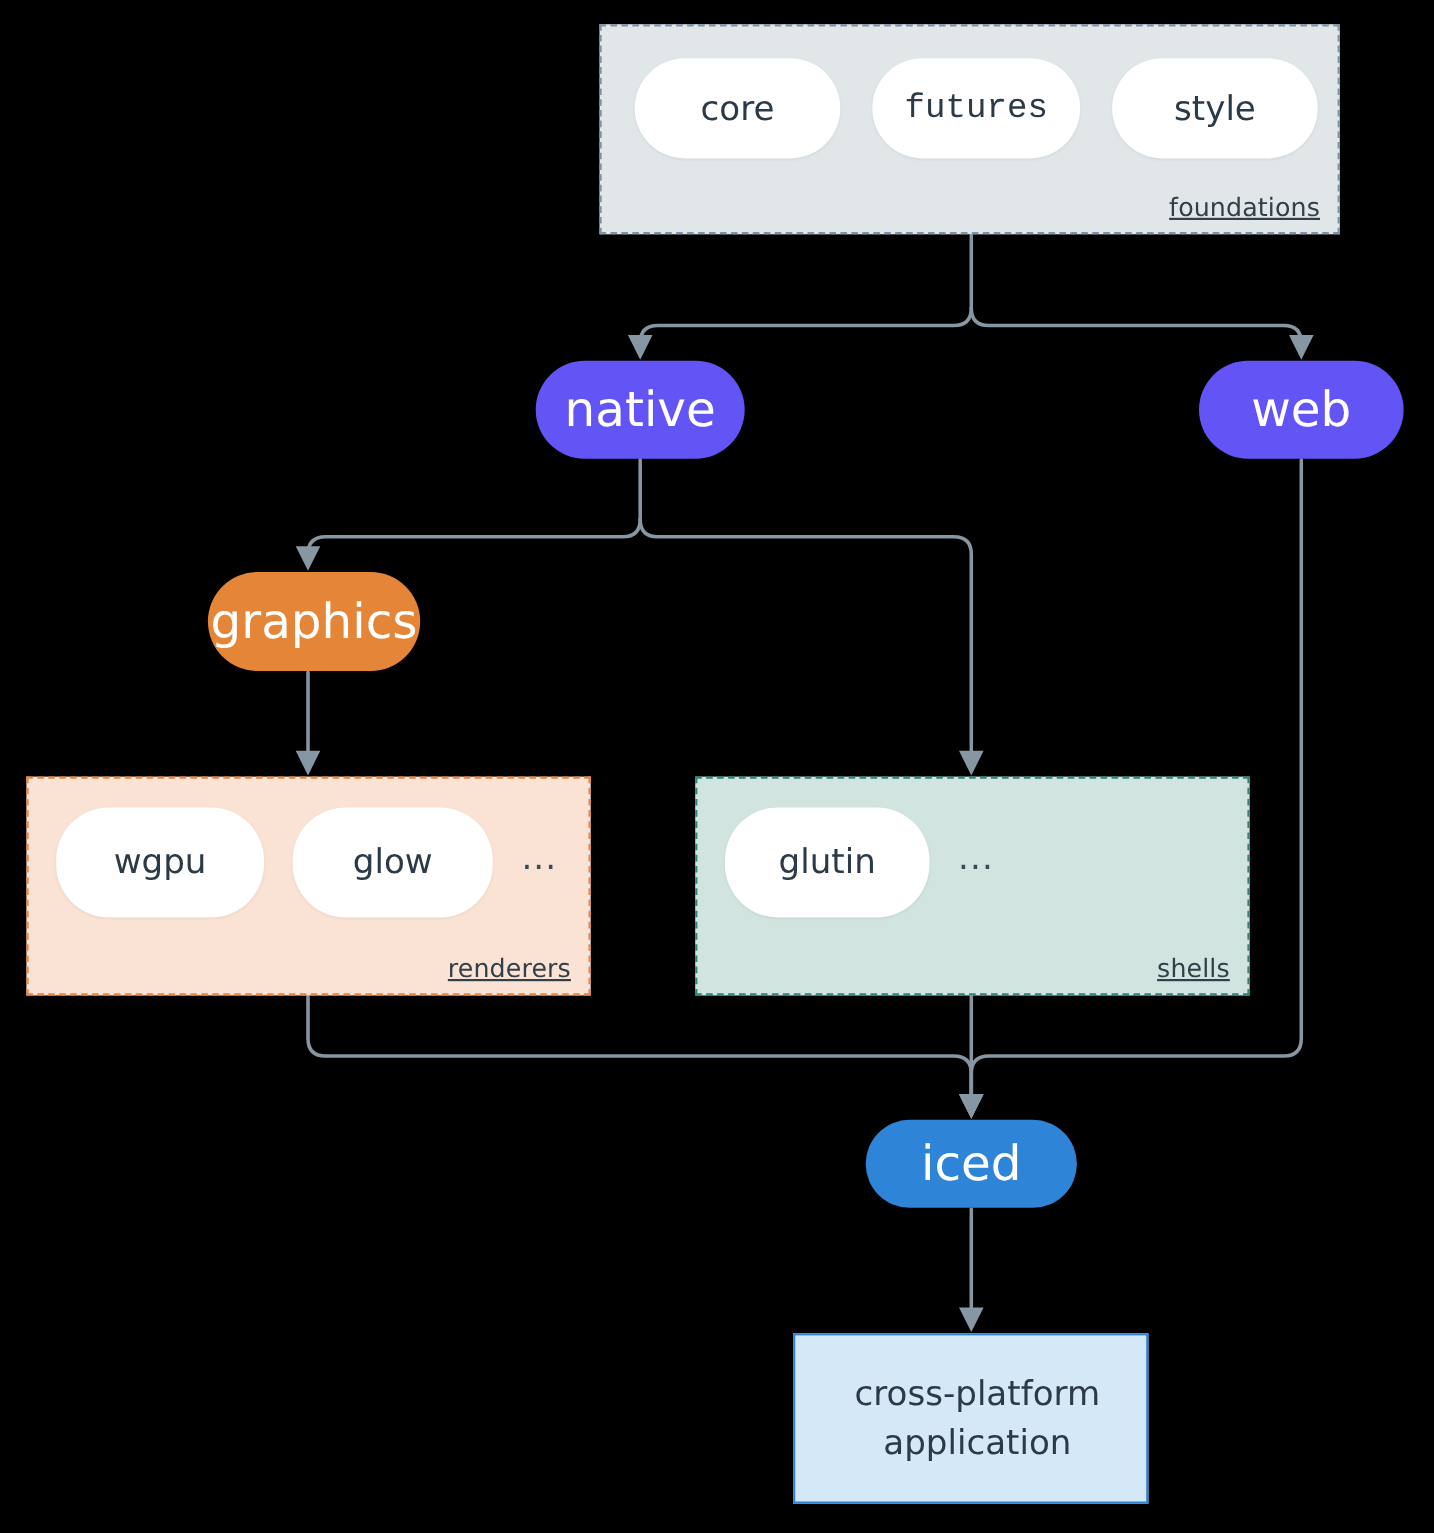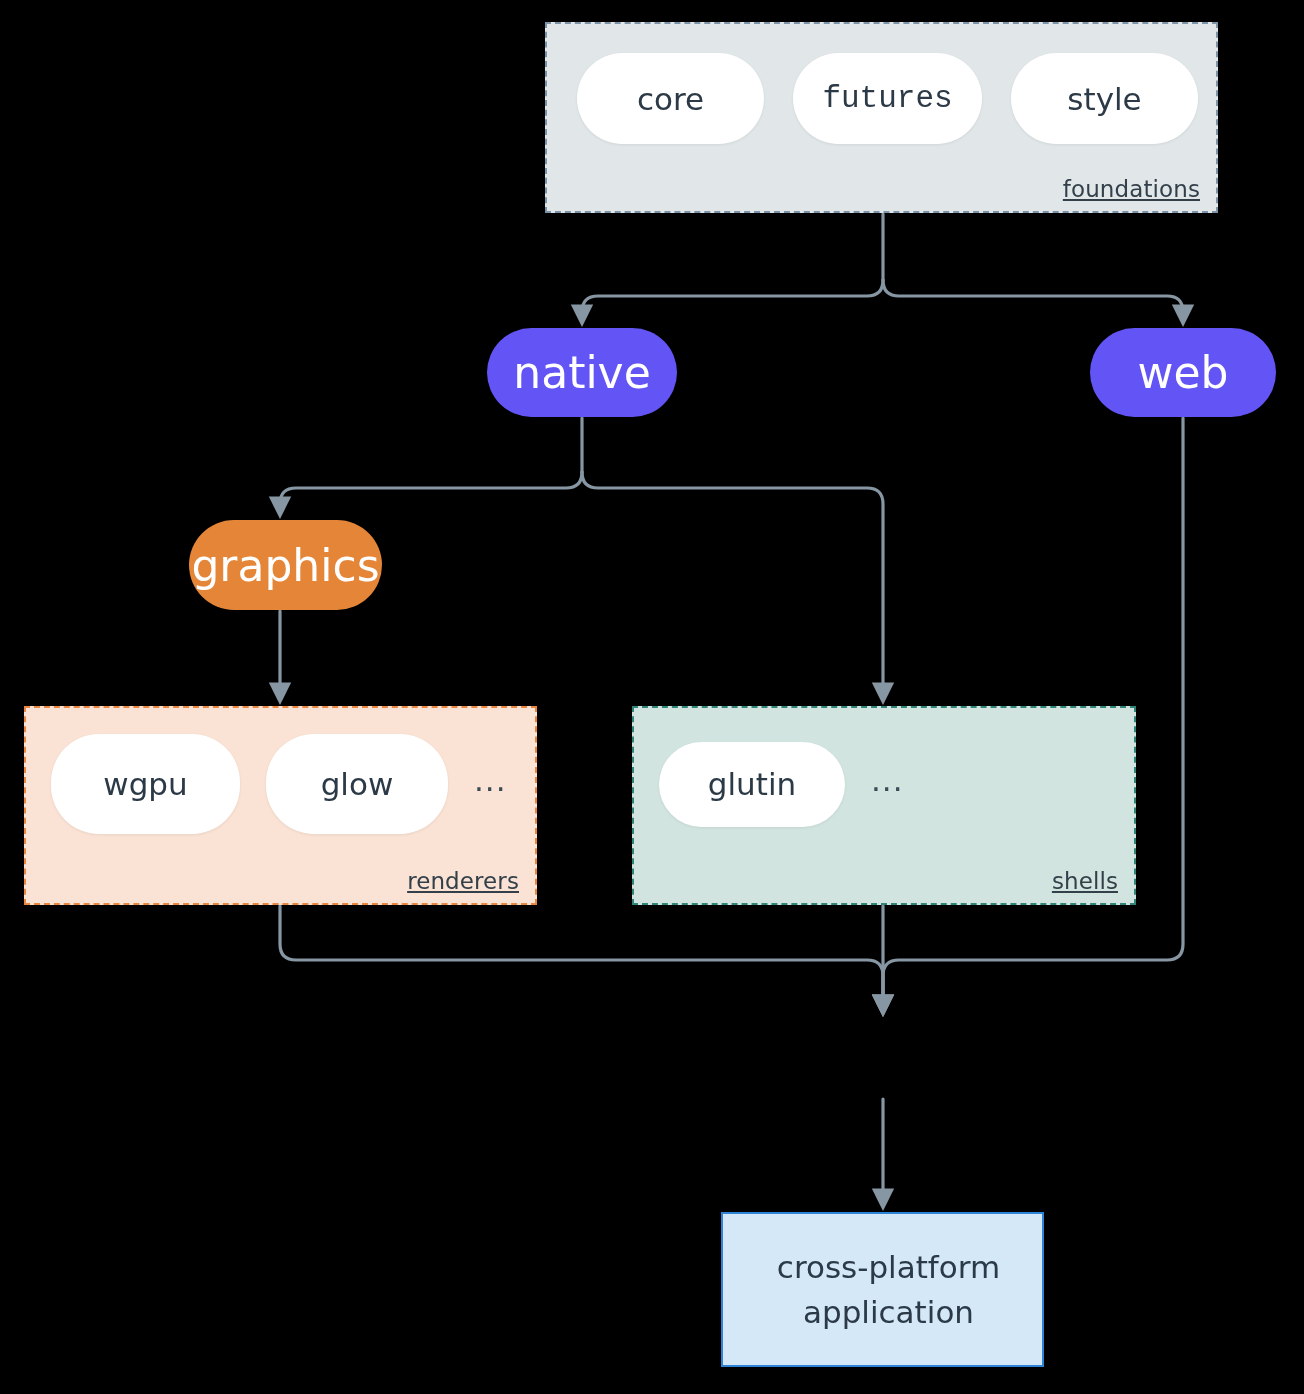--- a/index.html
+++ b/index.html
@@ -25,21 +25,21 @@
   }
 
   
   .group {
     position: absolute;
     box-sizing: border-box;
   }
   .group-inner {
     position: absolute;
     display: flex;
-    align-items: center;
+    align-items: flex-start;
   }
   .group-label {
     position: absolute;
     right: 16px;
     bottom: 9px;
     font-size: 23px;
     color: #33404a;
     letter-spacing: .1px;
     white-space: nowrap;
     text-decoration: underline;
@@ -189,28 +189,29 @@
     <div class="group-inner" style="left:25px; top:26px; gap:26px;">
       <div class="leaf" style="width:189px; height:100px;">wgpu</div>
       <div class="leaf" style="width:182px; height:100px;">glow</div>
       <div class="ellipsis" style="height:100px;">...</div>
     </div>
     <div class="group-label">renderers</div>
   </div>
 
   <div class="group" id="group-shells">
     <div class="group-inner" style="left:25px; top:26px; gap:26px;">
-      <div class="leaf" style="width:186px; height:85px;">glutin</div>
+      <div class="leaf" style="width:186px; height:100px;">glutin</div>
       <div class="ellipsis" style="height:100px;">...</div>
     </div>
     <div class="group-label">shells</div>
   </div>
 
   <div class="node" id="node-native">native</div>
   <div class="node" id="node-web">web</div>
   <div class="node" id="node-graphics">graphics</div>
+  <div class="node" id="node-iced">iced</div>
 
   <div id="node-application">
     <span>cross-platform</span>
     <span>application</span>
   </div>
 
 </div>
 
 </body></html>

